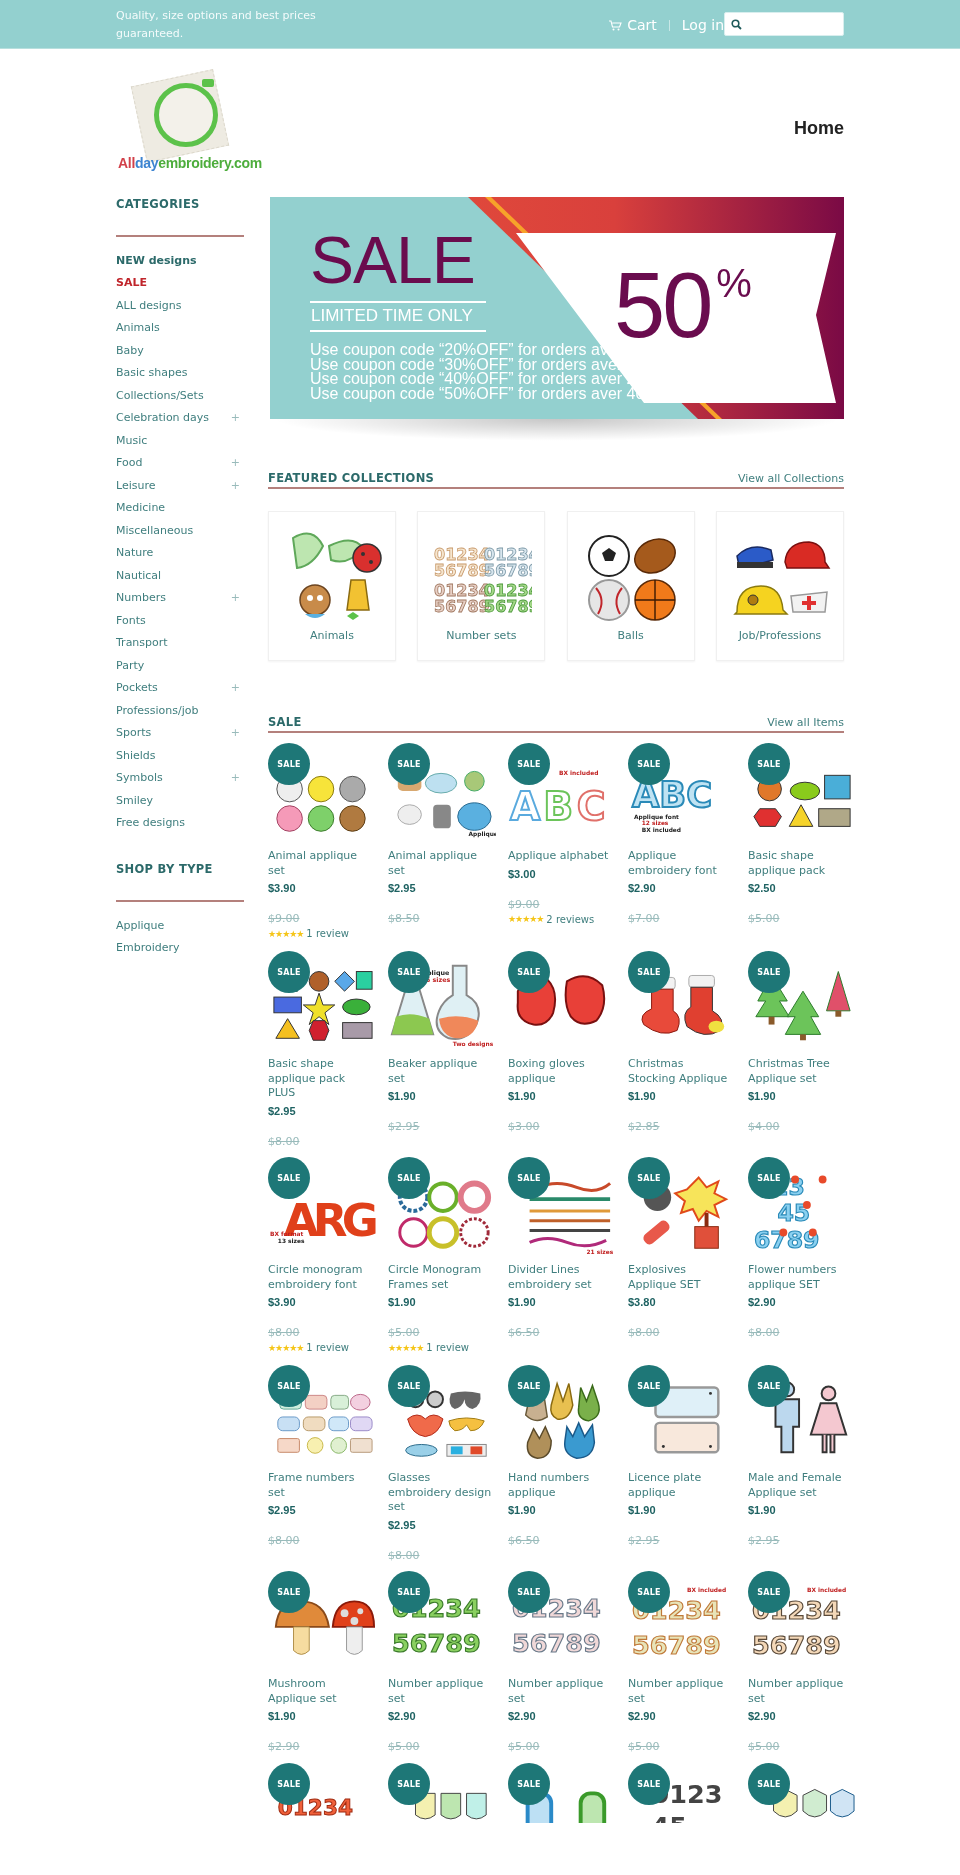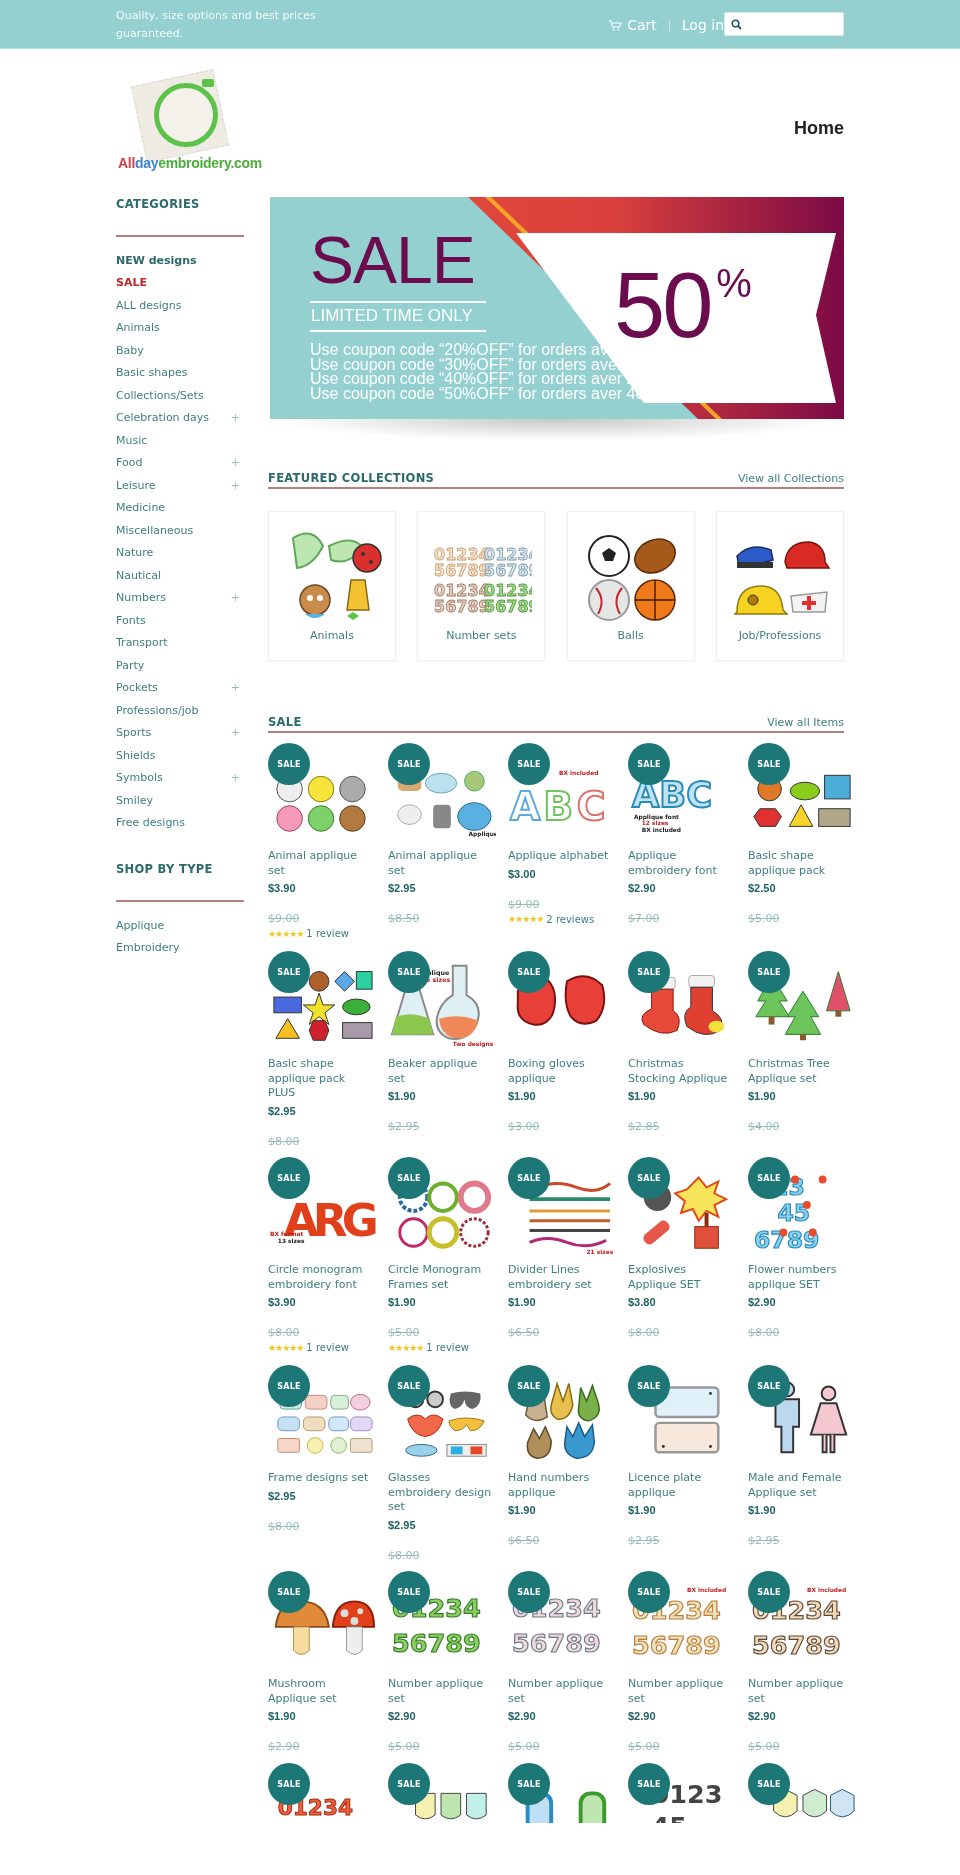--- a/index.html
+++ b/index.html
@@ -604,21 +604,21 @@
               <rect x="36" y="52" width="22" height="14" rx="5" fill="#f0dcc0" stroke="#b89a6a"></rect>
               <rect x="62" y="52" width="20" height="14" rx="5" fill="#d0e8f8" stroke="#6a9ac8"></rect>
               <rect x="84" y="52" width="22" height="14" rx="5" fill="#e0d8f4" stroke="#9a8ac8"></rect>
               <rect x="10" y="74" width="22" height="14" rx="2" fill="#f6d8c8" stroke="#c88a6a"></rect>
               <circle cx="48" cy="81" r="8" fill="#f8f0b0" stroke="#c8b84a"></circle>
               <circle cx="72" cy="81" r="8" fill="#e0f0d0" stroke="#8ab86a"></circle>
               <rect x="84" y="74" width="22" height="14" rx="2" fill="#f0e0d0" stroke="#b89a7a"></rect>
             </svg>
           </div>
           <div class="info">
-            <div class="name">Frame designs set</div>
+            <div class="name">Frame numbers set</div>
             <div class="price">$2.95</div>
             <div class="compare">$8.00</div>
           </div>
         </a>
         <a href="#" class="prod" style="height: 206px;">
           <div class="img">
             <div class="badge">SALE</div>
             <svg width="108" height="100" viewBox="0 0 110 100" style="position:absolute;left:0;top:0">
               <circle cx="28" cy="34" r="8" fill="#ccc" stroke="#333" stroke-width="2"></circle>
               <circle cx="48" cy="34" r="8" fill="#ccc" stroke="#333" stroke-width="2"></circle>

